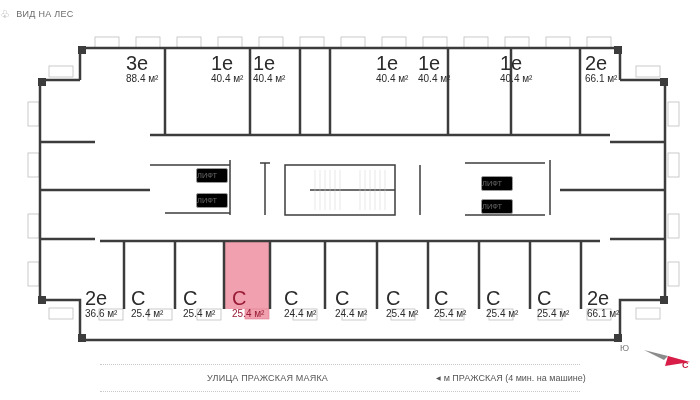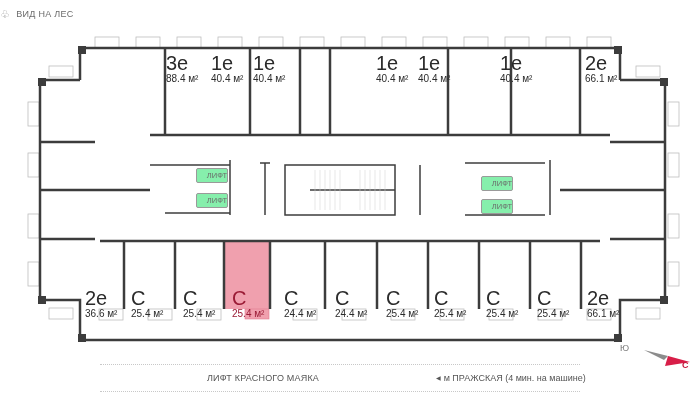--- a/index.html
+++ b/index.html
@@ -4,21 +4,21 @@
 <style>
   html, body { margin: 0; padding: 0; }
   body { width: 700px; height: 400px; background: #ffffff; position: relative; overflow: hidden; font-family: "Liberation Sans", "DejaVu Sans", sans-serif; color: #3a3a3a; }
   .view-label { position: absolute; top: 8px; left: 0; width: 700px; text-align: left; font-size: 9px; color: #6b6b6b; letter-spacing: 0.3px; }
   .view-label .tree { display: inline-block; font-size: 11px; color: #999; margin-right: 6px; vertical-align: -1px; }
   svg.plan { position: absolute; left: 0; top: 0; }
   .apt { position: absolute; cursor: pointer; }
   .apt .type { display: block; font-size: 20px; line-height: 20px; color: #2b2b2b; font-weight: 400; }
   .apt .area { display: block; font-size: 10px; line-height: 12px; color: #2b2b2b; white-space: nowrap; }
   .apt.selected .type, .apt.selected .area { color: #9a1b35; }
-  .lift { position: absolute; width: 30px; height: 13px; border: 1px solid #9a9a9a; border-radius: 2px; font-size: 7.5px; line-height: 13px; text-align: right; color: #6a6a6a; background: #86efac; }
+  .lift { position: absolute; width: 30px; height: 13px; border: 1px solid #9a9a9a; border-radius: 2px; font-size: 7.5px; line-height: 13px; text-align: left; color: #6a6a6a; background: #000000; }
   .street { position: absolute; left: 100px; width: 480px; border-top: 1px dotted #c8c8c8; }
   .street-name { position: absolute; top: 373px; left: 207px; font-size: 9px; color: #555; letter-spacing: 0.2px; }
   .metro { position: absolute; top: 373px; left: 436px; font-size: 9px; color: #555; }
   .metro .arrow { font-size: 6px; margin-right: 3px; vertical-align: 1px; }
   .compass-s { position: absolute; left: 620px; top: 343px; font-size: 9px; color: #777; }
   .compass-n { position: absolute; left: 682px; top: 360px; font-size: 9px; color: #c4173c; font-weight: bold; }
 </style>
 </head>
 <body>
 
@@ -145,21 +145,21 @@
     <rect x="38" y="296" width="8" height="8"></rect>
       <rect x="78" y="334" width="8" height="8"></rect>
     <rect x="614" y="334" width="8" height="8"></rect>
       <rect x="660" y="296" width="8" height="8"></rect>
   </g>
 
   <polygon points="644,350 668,356 664,360" fill="#8c8c8c"></polygon>
   <polygon points="668,356 665,366 690,362" fill="#d81e48"></polygon>
 </svg>
 
-<div class="apt" style="left:126px; top:53px;margin-left:40px;">
+<div class="apt" style="left:126px; top:53px;">
   <span class="type">3е</span>
   <span class="area">88.4 м²</span>
 </div>
 <div class="apt" style="left:211px; top:53px;">
   <span class="type">1е</span>
   <span class="area">40.4 м²</span>
 </div>
 <div class="apt" style="left:253px; top:53px;">
   <span class="type">1е</span>
   <span class="area">40.4 м²</span>
@@ -226,19 +226,19 @@
   <span class="type">С</span>
   <span class="area">25.4 м²</span>
 </div>
 <div class="apt" style="left:587px; top:288px;">
   <span class="type">2е</span>
   <span class="area">66.1 м²</span>
 </div>
 
 <div class="street" style="top:364px;"></div>
 <div class="street" style="top:391px;"></div>
-<div class="street-name">ЛИФТ КРАСНОГО МАЯКА</div>
+<div class="street-name">УЛИЦА ПРАЖСКАЯ МАЯКА</div>
 <div class="metro">
   <span class="arrow">◀</span><span>м ПРАЖСКАЯ (4 мин. на машине)</span>
 </div>
 
 <div class="compass-s">Ю</div>
 <div class="compass-n">С</div>
 
 </body></html>

